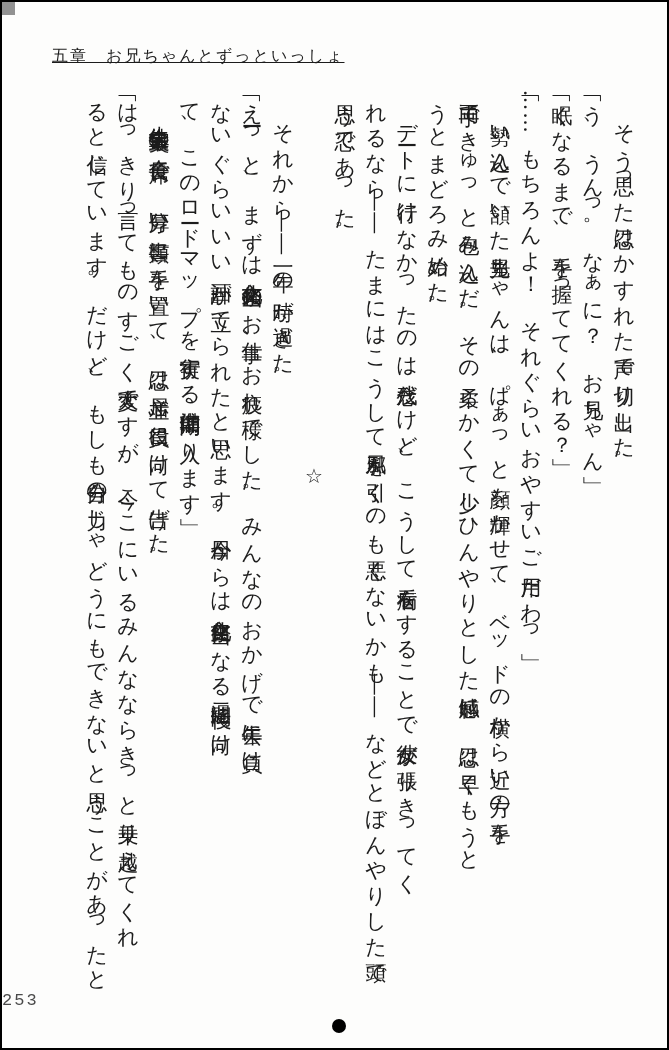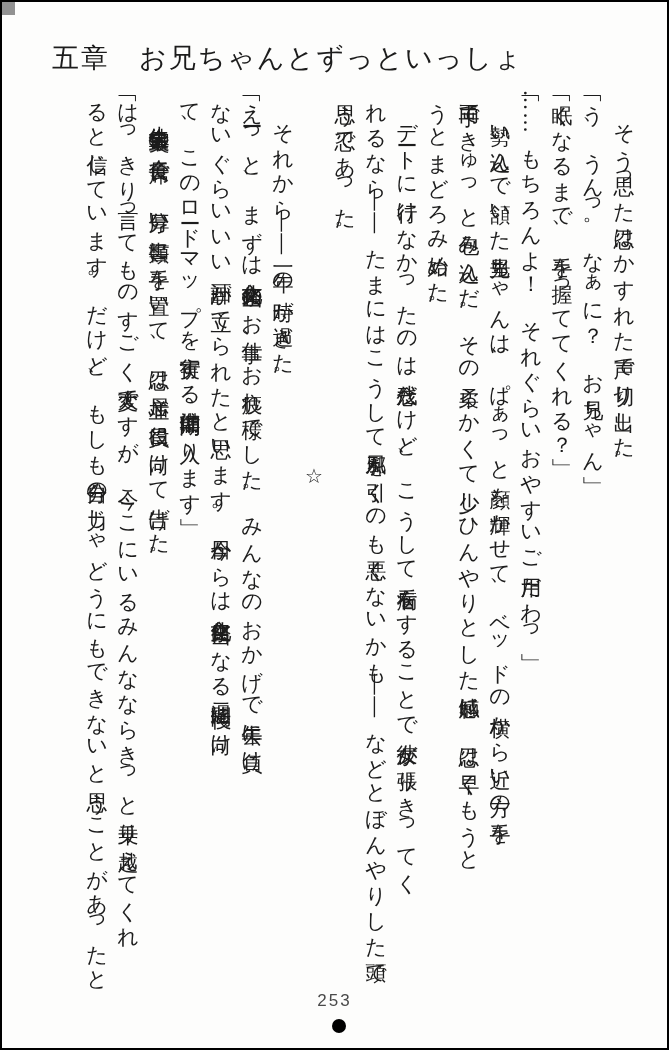--- a/index.html
+++ b/index.html
@@ -11,45 +11,46 @@
     box-sizing:border-box;
     overflow:hidden;
     font-family:"DejaVu Serif","Liberation Serif",serif;
     color:#1c1c1c;
   }
   .scan-artifact{
     position:absolute;top:0;left:0;width:13px;height:13px;
     background:#3a3a3a;opacity:.55;
   }
   .chapter-header{
-    position:absolute;top:38px;left:50px;
-    font-size:27px;letter-spacing:2px;
+    position:absolute;top:44px;left:50px;
+    font-size:16px;letter-spacing:2px;
     white-space:nowrap;
+    text-decoration:underline;
   }
   .body-text{
     position:absolute;top:86px;right:28px;height:900px;
     writing-mode:vertical-rl;
     text-orientation:mixed;
     font-size:21px;
     letter-spacing:1.5px;
   }
   .tcol{
     height:100%;
     line-height:31px;
     white-space:nowrap;
   }
   .tcol.indent{ text-indent:1em; }
   .tcol.break-col{ text-indent:18.8em; font-size:20px; }
   .page-footer{
     position:absolute;left:0;bottom:0;width:100%;height:60px;
   }
   .page-number{
     position:absolute;left:0;right:0;top:3px;
-    text-align:center;
-    font-family:Liberation Sans, sans-serif;
+    text-align:left;
+    font-family:Liberation Mono, monospace;
     font-size:17px;color:#4a4a4a;letter-spacing:2px;
   }
   .footer-dot{
     position:absolute;left:330px;top:31px;
     width:14px;height:14px;border-radius:50%;
     background:#000;
   }
 </style>
 </head>
 <body>

